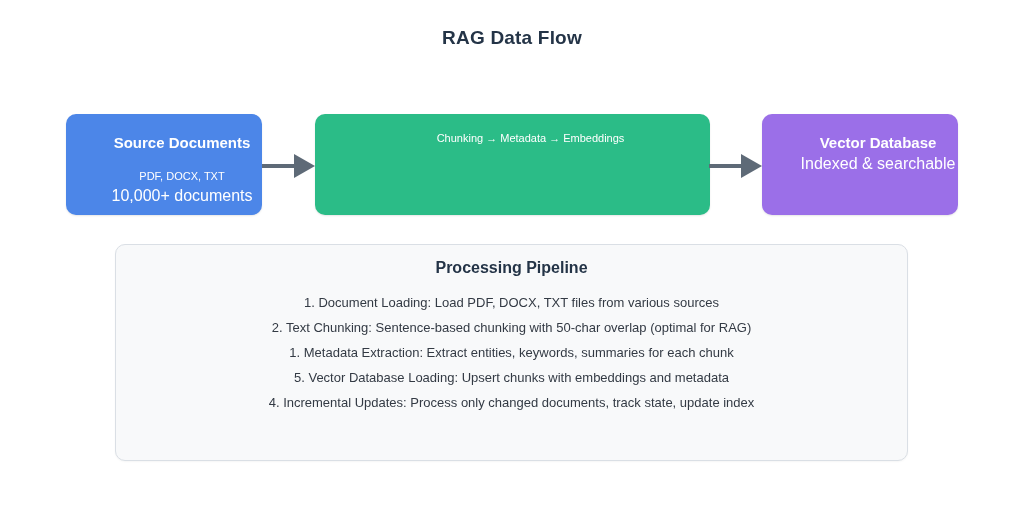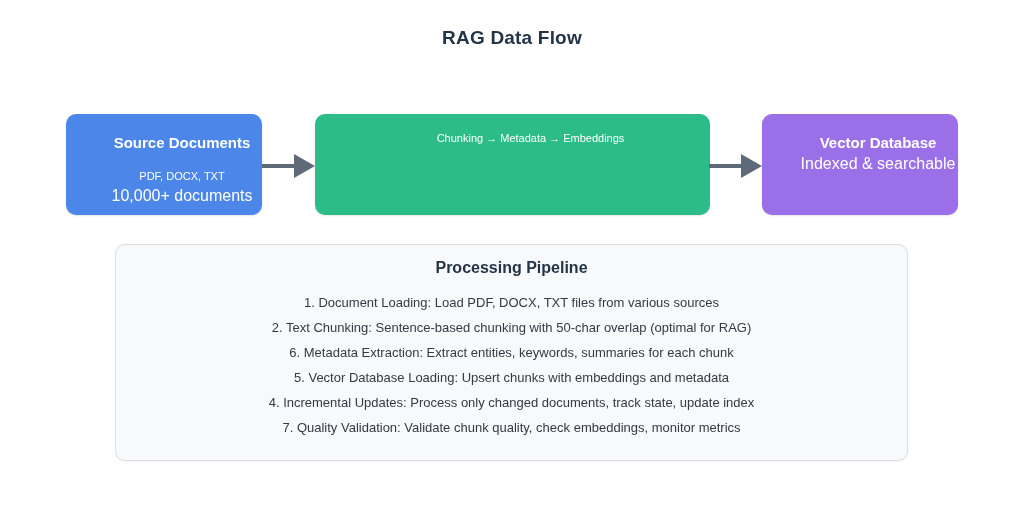--- a/index.html
+++ b/index.html
@@ -121,20 +121,19 @@
   <div class="flow-node node-vector" style="background-color: rgb(155, 111, 232);">
     <div class="node-title">Vector Database</div>
     <div class="node-line2">Indexed &amp; searchable</div>
   </div>
 
   <div class="pipeline-panel">
     <div class="pipeline-title">Processing Pipeline</div>
     <div class="pipeline-steps">
       <div class="pipeline-step">1. Document Loading: Load PDF, DOCX, TXT files from various sources</div>
       <div class="pipeline-step">2. Text Chunking: Sentence-based chunking with 50-char overlap (optimal for RAG)</div>
-      <div class="pipeline-step">6. Metadata Extraction: Extract entities, keywords, summaries for each chunk</div>
+      <div class="pipeline-step">1. Metadata Extraction: Extract entities, keywords, summaries for each chunk</div>
       <div class="pipeline-step">5. Vector Database Loading: Upsert chunks with embeddings and metadata</div>
       <div class="pipeline-step">4. Incremental Updates: Process only changed documents, track state, update index</div>
-      <div class="pipeline-step">7. Quality Validation: Validate chunk quality, check embeddings, monitor metrics</div>
     </div>
   </div>
 
 </div>
 
 </body></html>

